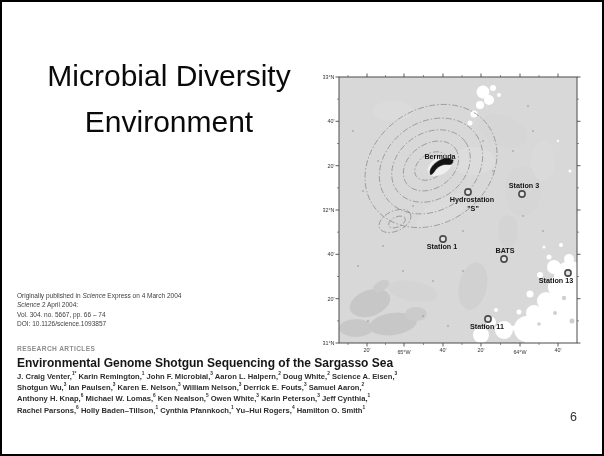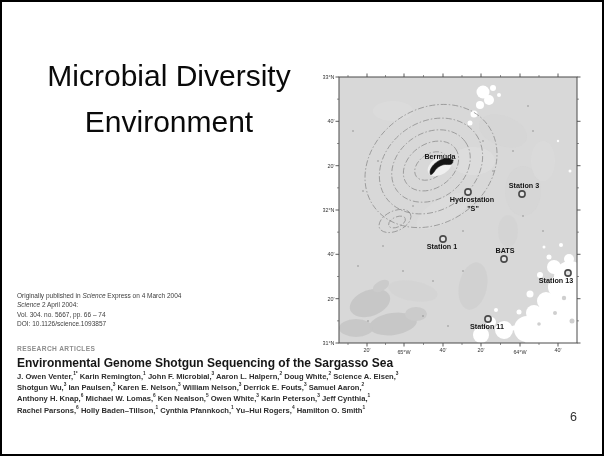--- a/index.html
+++ b/index.html
@@ -57,21 +57,21 @@
     <div><i>Science</i><span> 2 April 2004:</span></div>
     <div><span>Vol. 304. no. 5667, pp. 66 – 74</span></div>
     <div><span>DOI: 10.1126/science.1093857</span></div>
   </div>
 
   <div class="research-label">RESEARCH ARTICLES</div>
 
   <div class="article-title">Environmental Genome Shotgun Sequencing of the Sargasso Sea</div>
 
   <div class="authors">
-    <div><span>J. Owen Venter,</span><sup>1*</sup><span> Karin Remington,</span><sup>1</sup><span> John F. Microbial,</span><sup>3</sup><span> Aaron L. Halpern,</span><sup>2</sup><span> Doug White,</span><sup>2</sup><span> Science A. Eisen,</span><sup>3</sup></div>
+    <div><span>J. Craig Venter,</span><sup>1*</sup><span> Karin Remington,</span><sup>1</sup><span> John F. Microbial,</span><sup>3</sup><span> Aaron L. Halpern,</span><sup>2</sup><span> Doug White,</span><sup>2</sup><span> Science A. Eisen,</span><sup>3</sup></div>
     <div><span>Shotgun Wu,</span><sup>3</sup><span> Ian Paulsen,</span><sup>3</sup><span> Karen E. Nelson,</span><sup>3</sup><span> William Nelson,</span><sup>3</sup><span> Derrick E. Fouts,</span><sup>3</sup><span> Samuel Aaron,</span><sup>2</sup></div>
     <div><span>Anthony H. Knap,</span><sup>6</sup><span> Michael W. Lomas,</span><sup>6</sup><span> Ken Nealson,</span><sup>5</sup><span> Owen White,</span><sup>3</sup><span> Karin Peterson,</span><sup>3</sup><span> Jeff Cynthia,</span><sup>1</sup></div>
     <div><span>Rachel Parsons,</span><sup>6</sup><span> Holly Baden–Tillson,</span><sup>1</sup><span> Cynthia Pfannkoch,</span><sup>1</sup><span> Yu–Hui Rogers,</span><sup>4</sup><span> Hamilton O. Smith</span><sup>1</sup></div>
   </div>
 
   <div class="page-number">6</div>
 
   <svg class="map-svg" width="260" height="284" viewBox="0 0 260 284">
 
     <g>

